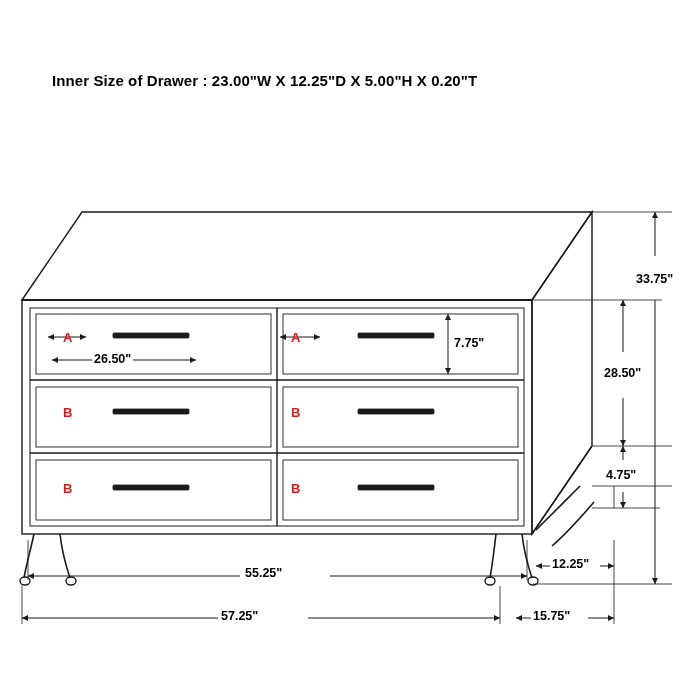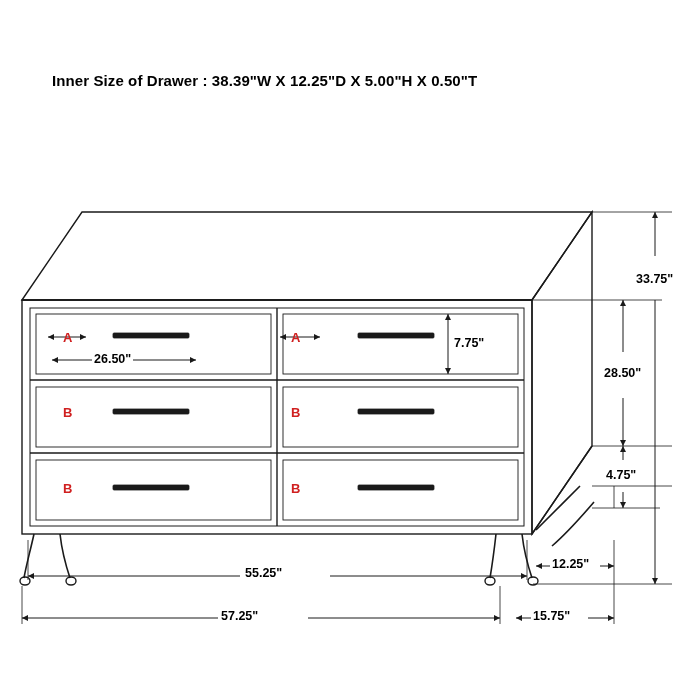--- a/index.html
+++ b/index.html
@@ -52,21 +52,21 @@
     font-weight: bold;
     color: #d02020;
     white-space: nowrap;
   }
 </style>
 </head>
 <body>
 
 <div id="stage">
 
-  <div class="title">Inner Size of Drawer : 38.39"W X 12.25"D X 5.00"H X 0.50"T</div>
+  <div class="title">Inner Size of Drawer : 23.00"W X 12.25"D X 5.00"H X 0.20"T</div>
 
   <svg class="diagram" viewBox="0 0 700 700">
     <defs>
       <marker id="arr" markerWidth="8" markerHeight="8" refX="6" refY="3" orient="auto" markerUnits="strokeWidth">
         <path d="M0,0 L6,3 L0,6 z" fill="#1a1a1a"></path>
       </marker>
       <marker id="arrS" markerWidth="8" markerHeight="8" refX="0" refY="3" orient="auto" markerUnits="strokeWidth">
         <path d="M6,0 L0,3 L6,6 z" fill="#1a1a1a"></path>
       </marker>
     </defs>

